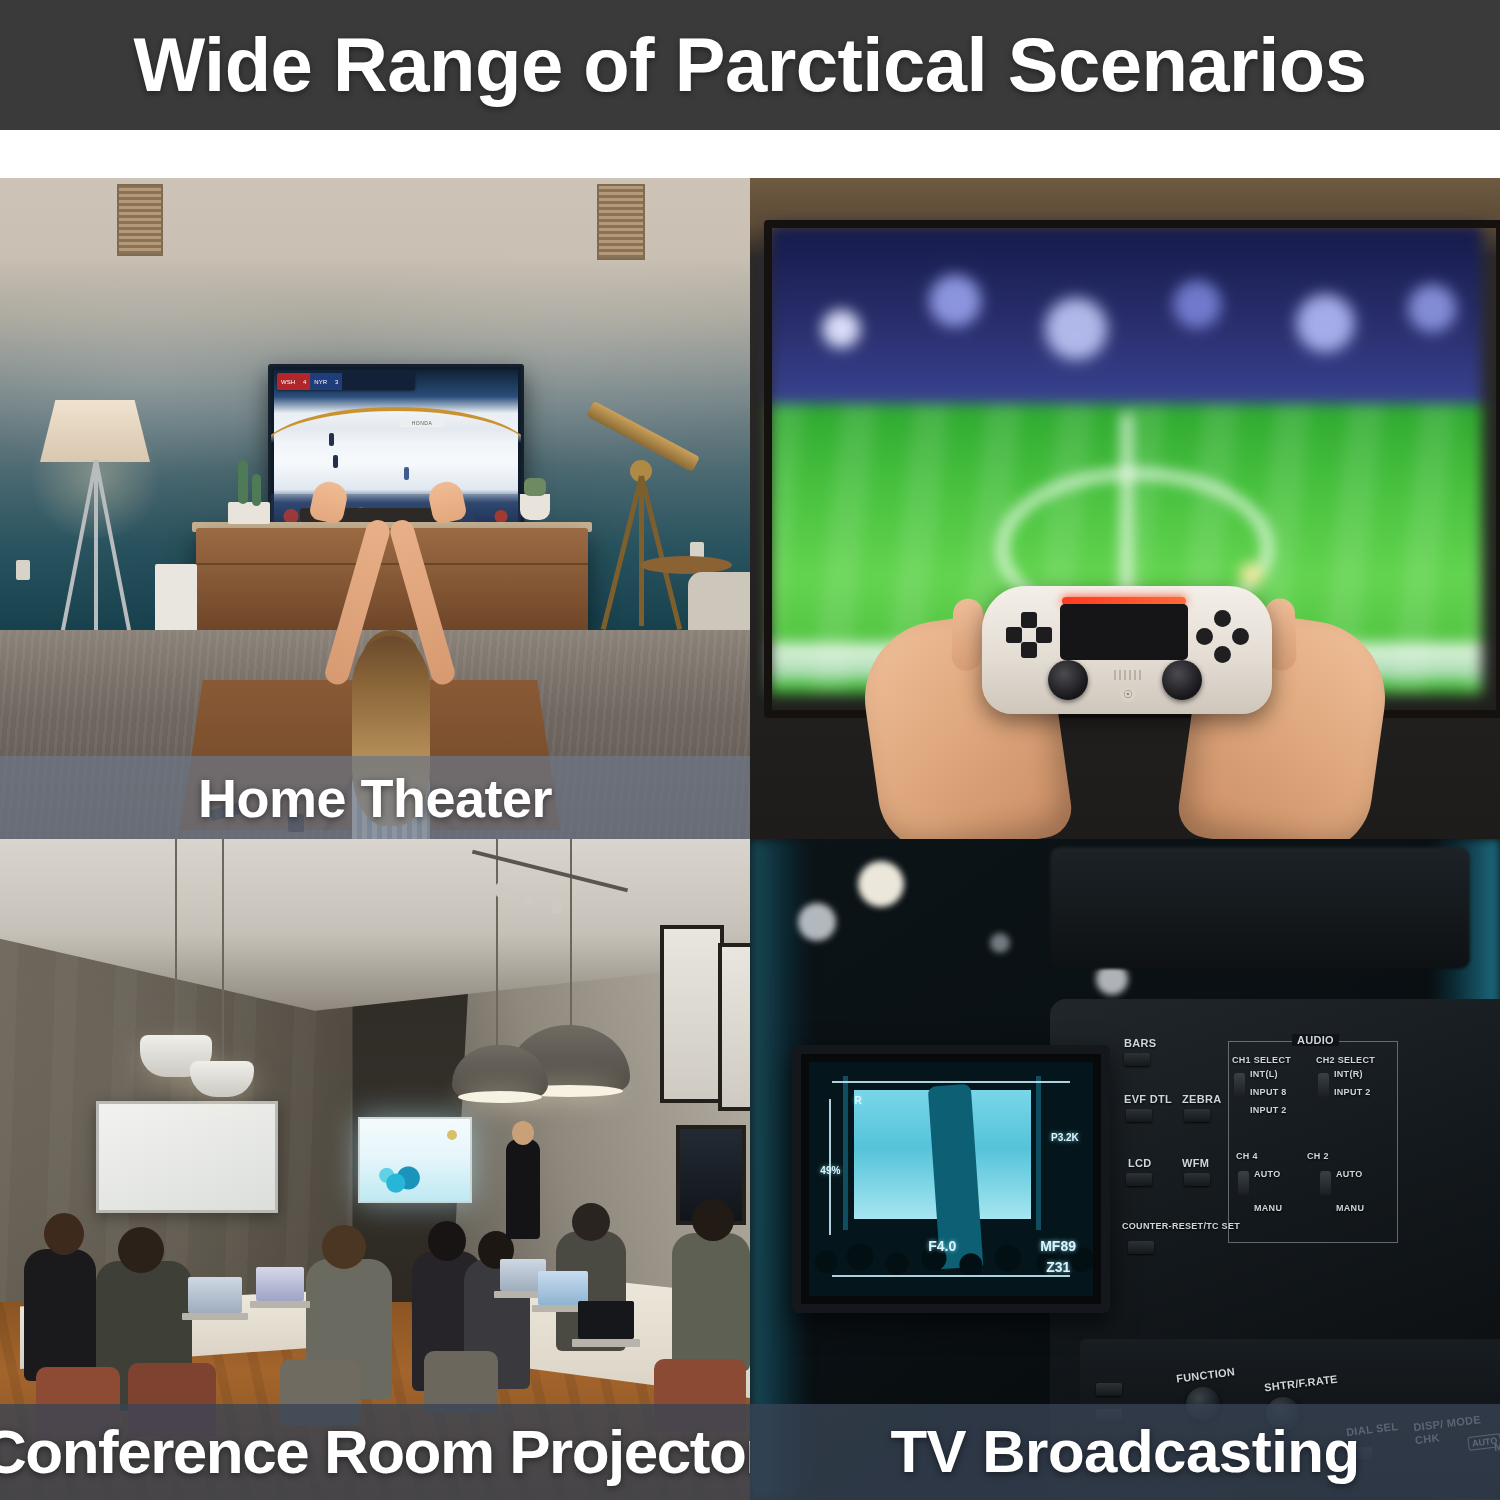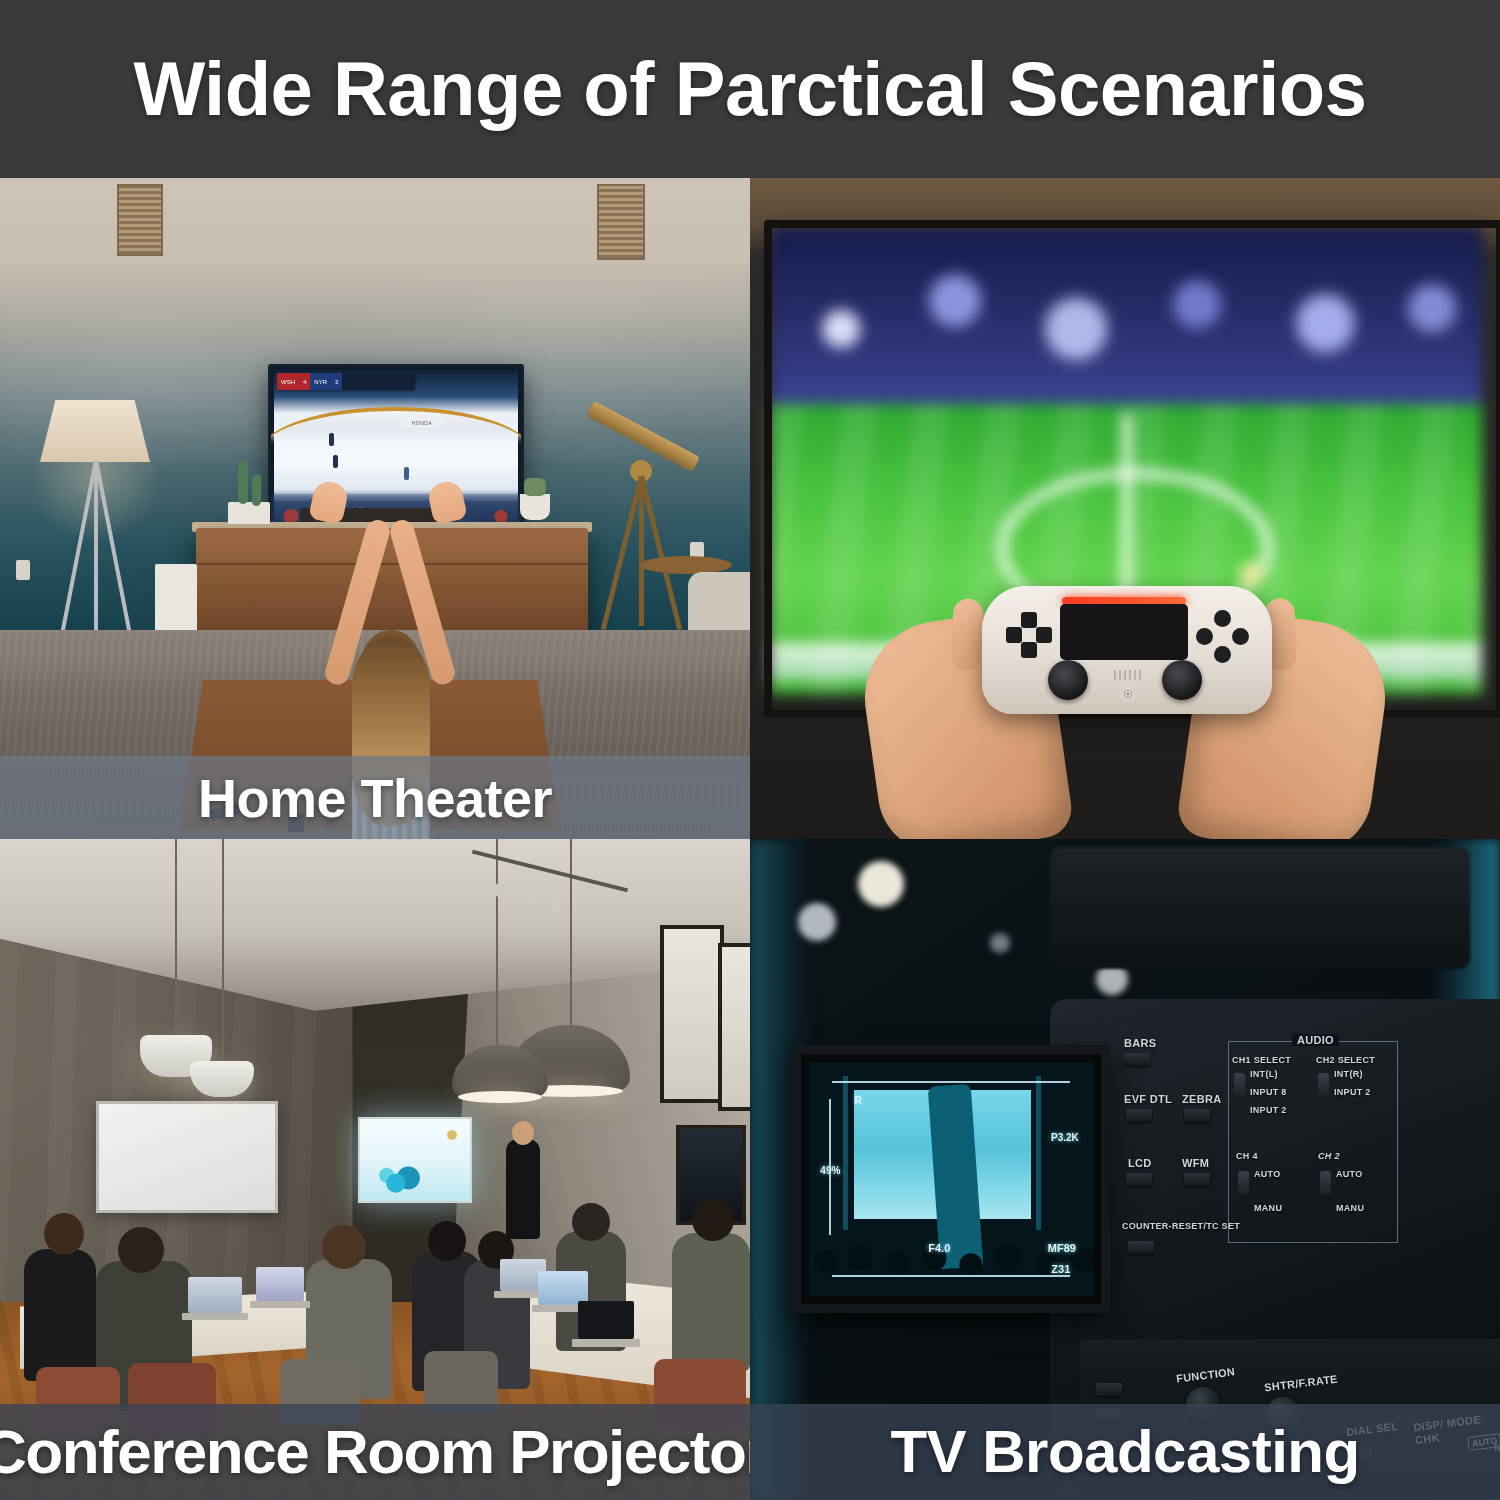--- a/index.html
+++ b/index.html
@@ -14,21 +14,21 @@
   .page {
     position: relative;
     width: 1500px; height: 1500px;
     background: #ffffff;
     overflow: hidden;
   }
 
   
   .header {
     position: absolute; left: 0; top: 0;
-    width: 1500px; height: 178px;
+    width: 1500px; height: 130px;
     background: #3a3a3a;
     display: flex; align-items: center; justify-content: center;
   }
   .header-title {
     color: #ffffff;
     font-size: 76px;
     font-weight: bold;
     letter-spacing: -0.5px;
     text-align: center;
     line-height: 1;
@@ -365,21 +365,21 @@
       radial-gradient(circle at 6% 70%,#021014 0 11px,transparent 12px),
       radial-gradient(circle at 18% 62%,#021014 0 13px,transparent 14px),
       radial-gradient(circle at 31% 72%,#021014 0 11px,transparent 12px),
       radial-gradient(circle at 44% 64%,#021014 0 12px,transparent 13px),
       radial-gradient(circle at 57% 74%,#021014 0 11px,transparent 12px),
       radial-gradient(circle at 70% 64%,#021014 0 13px,transparent 14px),
       radial-gradient(circle at 84% 72%,#021014 0 11px,transparent 12px),
       radial-gradient(circle at 96% 66%,#021014 0 12px,transparent 13px);
   }
   .tb-osd{position:absolute;color:#d8f6ff;font-family:"Liberation Sans",sans-serif;
-    font-weight:bold;font-size:11px;text-shadow:0 0 4px rgba(160,240,255,.8);}
+    font-weight:bold;font-size:14px;text-shadow:0 0 4px rgba(160,240,255,.8);}
   .tb-osd-sm{font-size:10px;}
   .tb-frameline{position:absolute;background:#cdf2ff;opacity:.85;}
   .tb-panel{position:absolute;left:370px;top:196px;width:300px;height:270px;}
   .tb-lbl{position:absolute;color:#cfd6da;font-size:11px;font-weight:bold;letter-spacing:.3px;
     text-shadow:0 1px 2px rgba(0,0,0,.9);white-space:nowrap;}
   .tb-lbl-sm{font-size:9px;}
   .tb-btn{position:absolute;width:26px;height:13px;border-radius:2px;
     background:linear-gradient(to bottom,#2c3237,#14181b);box-shadow:0 1px 2px rgba(0,0,0,.8);}
   .tb-sw{position:absolute;width:11px;height:24px;border-radius:3px;
     background:linear-gradient(to bottom,#3a4046,#1b1f23);}
@@ -645,21 +645,21 @@
           <div class="tb-lbl tb-lbl-sm" style="left:196px;top:20px;">CH2 SELECT</div>
           <div class="tb-sw" style="left:114px;top:38px;"></div>
           <div class="tb-sw" style="left:198px;top:38px;"></div>
           <div class="tb-lbl tb-lbl-sm" style="left:130px;top:34px;">INT(L)</div>
           <div class="tb-lbl tb-lbl-sm" style="left:214px;top:34px;">INT(R)</div>
           <div class="tb-lbl tb-lbl-sm" style="left:130px;top:52px;">INPUT 8</div>
           <div class="tb-lbl tb-lbl-sm" style="left:214px;top:52px;">INPUT 2</div>
           <div class="tb-lbl tb-lbl-sm" style="left:130px;top:70px;">INPUT 2</div>
 
           <div class="tb-lbl tb-lbl-sm" style="left:116px;top:116px;">CH 4</div>
-          <div class="tb-lbl tb-lbl-sm" style="left:198px;top:116px;font-style:italic;">CH 2</div>
+          <div class="tb-lbl tb-lbl-sm" style="left:187px;top:116px;">CH 2</div>
           <div class="tb-sw" style="left:118px;top:136px;"></div>
           <div class="tb-sw" style="left:200px;top:136px;"></div>
           <div class="tb-lbl tb-lbl-sm" style="left:134px;top:134px;">AUTO</div>
           <div class="tb-lbl tb-lbl-sm" style="left:216px;top:134px;">AUTO</div>
           <div class="tb-lbl tb-lbl-sm" style="left:134px;top:168px;">MANU</div>
           <div class="tb-lbl tb-lbl-sm" style="left:216px;top:168px;">MANU</div>
         </div>
 
         <div class="tb-bottom">
           <div class="tb-lbl" style="left:96px;top:30px;transform:rotate(-7deg);">FUNCTION</div>

